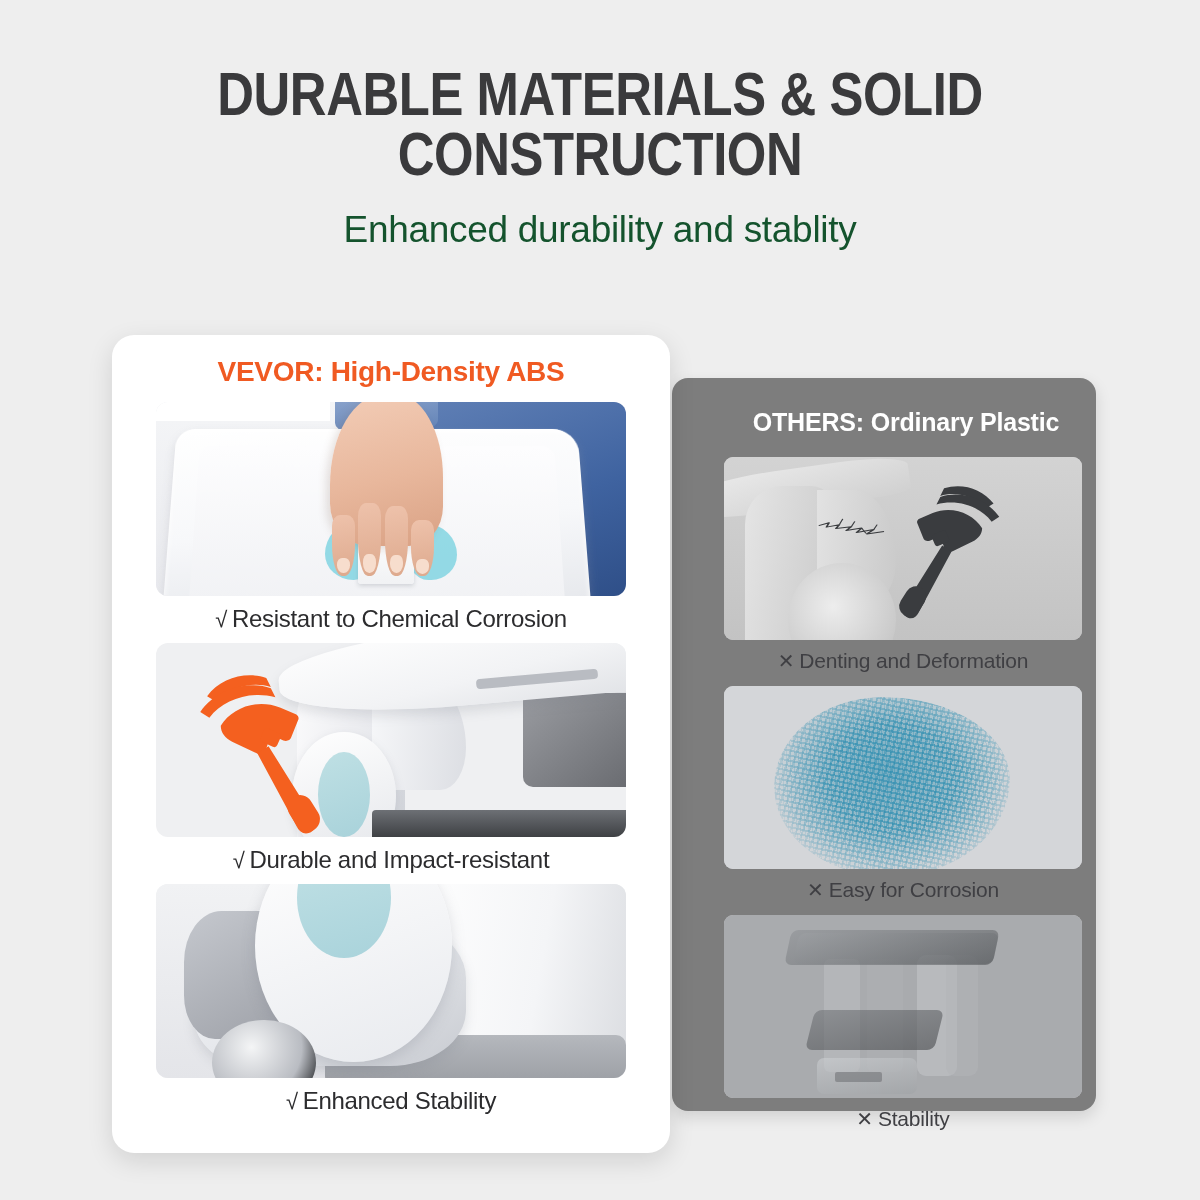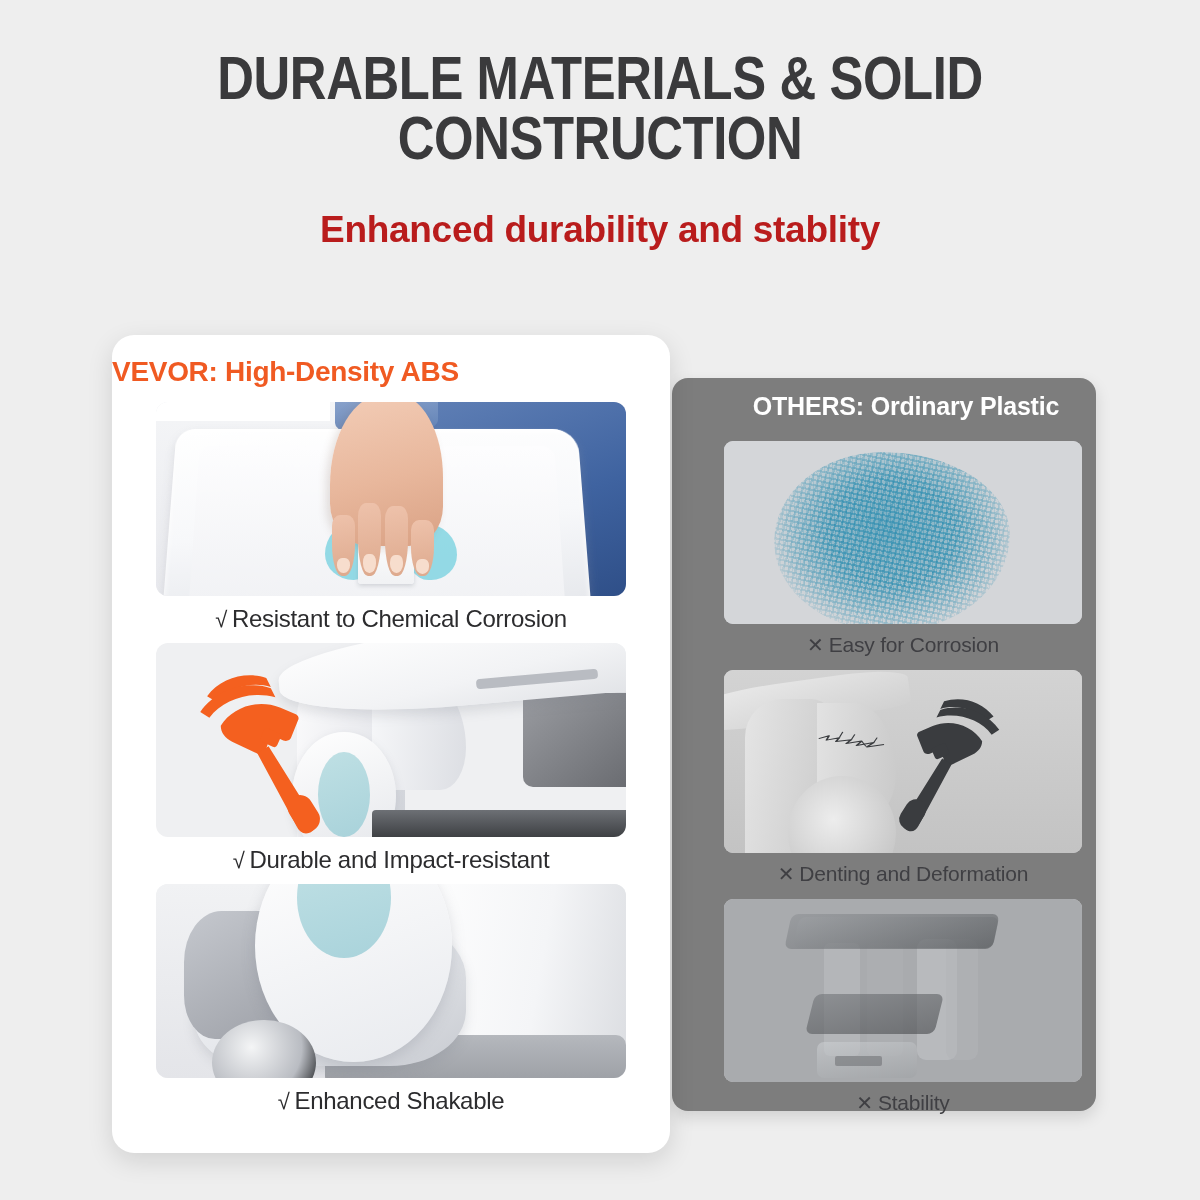--- a/index.html
+++ b/index.html
@@ -5,57 +5,57 @@
   * { box-sizing: border-box; margin: 0; padding: 0; }
   html, body { width: 1200px; height: 1200px; }
   body {
     background: #eeeeee;
     font-family: "Liberation Sans", sans-serif;
     position: relative;
     overflow: hidden;
   }
 
   
-  .header { padding-top: 48px; text-align: center; }
+  .header { padding-top: 64px; text-align: center; }
   .title {
     font-family: "Liberation Sans Narrow", "Liberation Sans", sans-serif;
     font-weight: 700;
     font-size: 62px;
     line-height: 0.96;
     letter-spacing: -0.5px;
     color: #3a3a3c;
     transform: scaleX(0.82);
     transform-origin: center top;
     white-space: pre-line;
   }
   .subtitle {
-    margin-top: 42px;
+    margin-top: 26px;
     font-size: 37px;
-    font-weight: 700;
-    color: #b91c1c;
+    font-weight: 400;
+    color: #14532d;
     letter-spacing: -0.3px;
   }
 
   
   .stage { position: absolute; left: 0; top: 0; width: 1200px; height: 1200px; }
 
   .others-panel {
     position: absolute;
     left: 672px; top: 378px;
     width: 424px; height: 733px;
     background: #7d7d7d;
     border-radius: 16px;
     box-shadow: 0 6px 16px rgba(0,0,0,0.13);
   }
   .others-header {
     color: #ffffff;
     font-size: 25px;
     font-weight: 700;
     text-align: center;
-    padding: 14px 0 0 44px;
+    padding: 30px 0 0 44px;
     letter-spacing: -0.2px;
   }
   .others-tiles { padding: 14px 14px 0 52px; }
   .o-tile {
     width: 358px; height: 183px;
     border-radius: 9px;
     overflow: hidden;
     position: relative;
     background: #c9c9cc;
     margin-top: 6px;
@@ -74,20 +74,21 @@
     left: 112px; top: 335px;
     width: 558px; height: 818px;
     background: #ffffff;
     border-radius: 22px;
     box-shadow: 0 8px 26px rgba(0,0,0,0.12);
   }
   .vevor-header {
     color: #f05a22;
     font-size: 28px;
     font-weight: 700;
+    text-align: center;
     padding-top: 21px;
     letter-spacing: -0.3px;
   }
   .v-tiles { padding: 14px 44px 0 44px; }
   .v-tile {
     width: 470px; height: 194px;
     border-radius: 12px;
     overflow: hidden;
     position: relative;
     background: #eff0f2;
@@ -350,30 +351,20 @@
 
 <div class="stage">
 
   <div class="others-panel">
     <div class="others-header">OTHERS: Ordinary Plastic</div>
 
     <div class="others-tiles">
 
       <div>
         <div class="o-tile">
-          <div class="corrosion-bg"></div>
-          <div class="corrosion-blob"></div>
-        </div>
-        <div class="o-caption">
-          <span class="xmark">✕</span><span>Easy for Corrosion</span>
-        </div>
-      </div>
-
-      <div>
-        <div class="o-tile">
           <div class="gray-scene">
             <div class="g-desk"></div>
             <div class="g-column"></div>
             <div class="g-fin"></div>
             <div class="g-oval"></div>
           </div>
           <div class="crack">
             <svg viewBox="0 0 100 60" preserveAspectRatio="none">
               <path d="M2,28 L14,22 L11,31 L26,26 L22,34 L40,30 L34,38 L52,33 L46,42 L66,36 L58,45 L78,40" fill="none" stroke="#3b3d40" stroke-width="2.1" stroke-linejoin="round"></path>
               <path d="M26,26 L30,14 M40,30 L44,19 M52,33 L57,44 M66,36 L70,26" fill="none" stroke="#3b3d40" stroke-width="1.5"></path>
@@ -389,20 +380,30 @@
                          C34,67 30,62 30,56 Z"></path>
                 <rect x="66" y="60" width="16" height="13" rx="3" transform="rotate(24 74 66)"></rect>
                 <path d="M72,74 L112,138 C115,143 113,148 108,150 C103,152 99,149 97,145 L62,80 Z"></path>
                 <rect x="92" y="116" width="22" height="34" rx="11" transform="rotate(-32 103 133)"></rect>
               </g>
             </svg>
           </div>
         </div>
         <div class="o-caption">
           <span class="xmark">✕</span><span>Denting and Deformation</span>
+        </div>
+      </div>
+
+      <div>
+        <div class="o-tile">
+          <div class="corrosion-bg"></div>
+          <div class="corrosion-blob"></div>
+        </div>
+        <div class="o-caption">
+          <span class="xmark">✕</span><span>Easy for Corrosion</span>
         </div>
       </div>
 
       <div>
         <div class="o-tile">
           <div class="shake-bg"></div>
           <div class="cart-ghost">
             <div class="ghost g-leg-c"></div>
             <div class="ghost g-leg-d"></div>
             <div class="ghost g-leg-a"></div>
@@ -496,20 +497,20 @@
           <div class="base-bg"></div>
           <div class="base-body"></div>
           <div class="floor-shadow"></div>
           <div class="foot-arm"></div>
           <div class="foot-grey"></div>
           <div class="big-oval"></div>
           <div class="big-oval-in"></div>
           <div class="caster"></div>
         </div>
         <div class="v-caption">
-          <span class="check">√</span><span>Enhanced Shakable</span>
+          <span class="check">√</span><span>Enhanced Stability</span>
         </div>
       </div>
 
     </div>
   </div>
 
 </div>
 
 </body></html>

